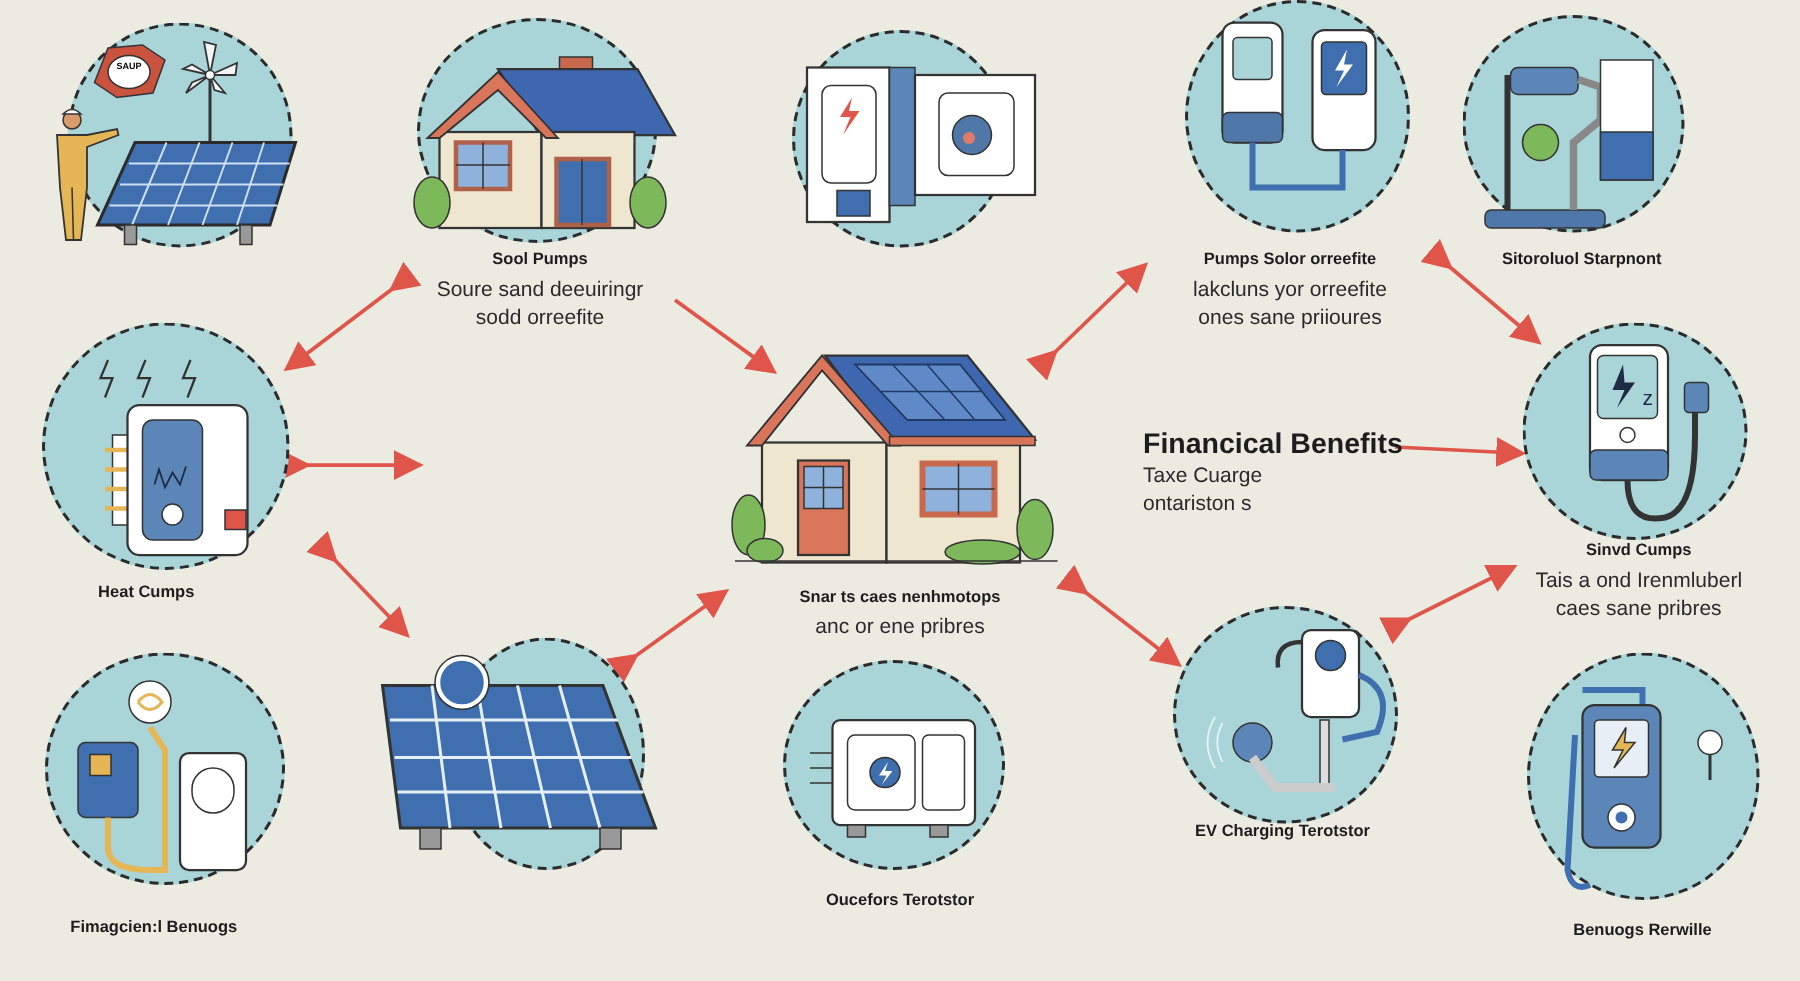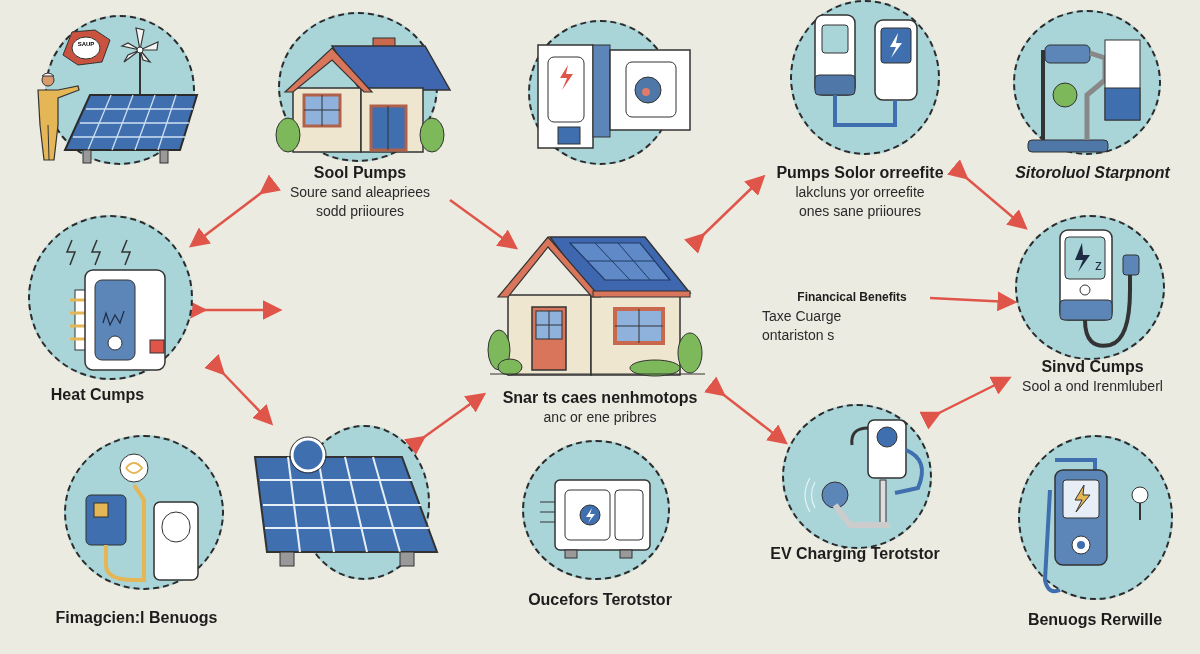--- a/index.html
+++ b/index.html
@@ -1,21 +1,21 @@
 <!DOCTYPE html>
 <html><head>
 <meta charset="utf-8">
 <style>
   html,body{margin:0;padding:0;}
   body{width:1200px;height:654px;background:#ecebe1;position:relative;overflow:hidden;font-family:"Liberation Sans",sans-serif;color:#1d1d1d;}
   .node{position:absolute;}
   .circle{position:absolute;border-radius:50%;background:#a9d4d8;border:2px dashed #2b2b2b;box-sizing:border-box;}
   .illus{position:absolute;}
   .label{position:absolute;text-align:center;white-space:nowrap;}
-  .title{font-weight:bold;font-size:16px;line-height:20px;}
+  .title{font-weight:bold;font-size:11px;line-height:20px;}
   .sub{font-size:14px;line-height:19px;color:#2a2a2a;}
   svg{overflow:visible;}
   #arrows{position:absolute;left:0;top:0;width:1200px;height:654px;pointer-events:none;}
 </style>
 </head>
 <body>
 
 <svg id="arrows" viewBox="0 0 1200 654">
   <defs>
     <marker id="ah" markerWidth="8" markerHeight="8" refX="5" refY="4" orient="auto">
@@ -87,22 +87,22 @@
     <rect x="44" y="95" width="36" height="31" fill="#8fb2dd" stroke="#b0614a" stroke-width="3"></rect>
     <line x1="62" y1="95" x2="62" y2="126" stroke="#333"></line>
     <line x1="44" y1="110" x2="80" y2="110" stroke="#333"></line>
     <rect x="111" y="106" width="35" height="44" fill="#3f6fae" stroke="#b0614a" stroke-width="3"></rect>
     <line x1="128" y1="106" x2="128" y2="150" stroke="#333"></line>
     <ellipse cx="28" cy="135" rx="12" ry="17" fill="#7db85a" stroke="#333"></ellipse>
     <ellipse cx="172" cy="135" rx="12" ry="17" fill="#7db85a" stroke="#333"></ellipse>
   </svg>
   <div class="label" style="left:0;top:163px;width:200px;">
     <div class="title">Sool Pumps</div>
-    <div class="sub">Soure sand aleapriees</div>
-    <div class="sub">sodd priioures</div>
+    <div class="sub">Soure sand deeuiringr</div>
+    <div class="sub">sodd orreefite</div>
   </div>
 </div>
 
 <div class="node" style="left:510px;top:20px;width:190px;height:170px;">
   <div class="circle" style="left:18px;top:0;width:145px;height:145px;"></div>
   <svg class="illus" width="190" height="170" viewBox="0 0 190 170">
     <rect x="28" y="25" width="55" height="103" fill="#fff" stroke="#333" stroke-width="1.5"></rect>
     <rect x="83" y="25" width="17" height="92" fill="#5c86b8" stroke="#333"></rect>
     <rect x="100" y="30" width="80" height="80" fill="#fff" stroke="#333" stroke-width="1.5"></rect>
     <rect x="116" y="42" width="50" height="55" rx="6" fill="#fff" stroke="#333"></rect>
@@ -125,21 +125,21 @@
     <path d="M138,33 L130,47 L136,47 L131,58 L142,43 L136,43 Z" fill="#fff"></path>
     <path d="M75,95 L75,125 L135,125 L135,100" fill="none" stroke="#3f6fae" stroke-width="4"></path>
   </svg>
   <div class="label" style="left:0;top:163px;width:200px;">
     <div class="title">Pumps Solor orreefite</div>
     <div class="sub">lakcluns yor orreefite</div>
     <div class="sub">ones sane priioures</div>
   </div>
 </div>
 
-<div class="node" style="left:995px;top:0;width:205px;height:190px;font-style:italic;">
+<div class="node" style="left:957px;top:0;width:205px;height:190px;">
   <div class="circle" style="left:18px;top:10px;width:148px;height:145px;"></div>
   <svg class="illus" width="205" height="160" viewBox="0 0 205 160">
     <rect x="33" y="140" width="80" height="12" rx="4" fill="#4f78a8" stroke="#333"></rect>
     <line x1="48" y1="50" x2="48" y2="140" stroke="#333" stroke-width="4"></line>
     <rect x="50" y="45" width="45" height="18" rx="5" fill="#5c86b8" stroke="#333"></rect>
     <path d="M95,53 L110,58 L110,80 L92,95 L92,140" fill="none" stroke="#888" stroke-width="5"></path>
     <rect x="110" y="40" width="35" height="80" fill="#fff" stroke="#333"></rect>
     <rect x="110" y="88" width="35" height="32" fill="#3f6fae" stroke="#333"></rect>
     <circle cx="70" cy="95" r="12" fill="#7db85a" stroke="#333"></circle>
   </svg>
@@ -202,44 +202,45 @@
     <ellipse cx="210" cy="128" rx="12" ry="20" fill="#7db85a" stroke="#333"></ellipse>
     <line x1="10" y1="149" x2="225" y2="149" stroke="#333"></line>
   </svg>
   <div class="label" style="left:0;top:163px;width:240px;">
     <div class="title">Snar ts caes nenhmotops</div>
     <div class="sub">anc or ene pribres</div>
   </div>
 </div>
 
 <div class="node" style="left:762px;top:287px;width:180px;height:60px;">
-  <div class="title" style="font-size:12px;text-align:center;">Financical Benefits</div>
+  <div class="title" style="font-size:19px;">Financical Benefits</div>
   <div class="sub">Taxe Cuarge</div>
   <div class="sub">ontariston s</div>
 </div>
 
 <div class="node" style="left:1005px;top:210px;width:195px;height:210px;">
   <div class="circle" style="left:10px;top:5px;width:150px;height:145px;"></div>
   <svg class="illus" width="195" height="160" viewBox="0 0 195 160">
     <rect x="55" y="20" width="52" height="90" rx="8" fill="#fff" stroke="#333" stroke-width="1.5"></rect>
     <rect x="60" y="27" width="40" height="42" rx="4" fill="#a9d4d8" stroke="#333"></rect>
     <path d="M77,33 L70,50 L78,50 L73,62 L85,45 L78,45 Z" fill="#1f2a44"></path>
     <text x="90" y="60" font-size="14" font-family="Liberation Sans, sans-serif" fill="#1f2a44">z</text>
     <circle cx="80" cy="80" r="5" fill="#fff" stroke="#333"></circle>
     <rect x="55" y="90" width="52" height="20" rx="4" fill="#5c86b8" stroke="#333"></rect>
     <path d="M80,110 Q80,140 105,135 Q125,130 125,80 L125,65" fill="none" stroke="#333" stroke-width="4"></path>
     <rect x="118" y="45" width="16" height="20" rx="3" fill="#5c86b8" stroke="#333"></rect>
   </svg>
   <div class="label" style="left:0;top:147px;width:175px;">
     <div class="title">Sinvd Cumps</div>
-    <div class="sub">Sool a ond Irenmluberl</div>
-  </div>
-</div>
-
-<div class="node" style="left:0;top:430px;width:210px;height:210px;margin-left:34px;">
+    <div class="sub">Tais a ond Irenmluberl</div>
+    <div class="sub">caes sane pribres</div>
+  </div>
+</div>
+
+<div class="node" style="left:0;top:430px;width:210px;height:210px;">
   <div class="circle" style="left:30px;top:5px;width:160px;height:155px;"></div>
   <svg class="illus" width="210" height="170" viewBox="0 0 210 170">
     <circle cx="100" cy="38" r="14" fill="#fff" stroke="#333"></circle>
     <path d="M92,38 Q100,28 108,38 Q100,48 92,38" fill="none" stroke="#e4b655" stroke-width="2"></path>
     <rect x="52" y="65" width="40" height="50" rx="5" fill="#3f6fae" stroke="#333"></rect>
     <rect x="60" y="73" width="14" height="14" fill="#e4b655" stroke="#333"></rect>
     <rect x="120" y="72" width="44" height="78" rx="6" fill="#fff" stroke="#333" stroke-width="1.5"></rect>
     <rect x="128" y="82" width="28" height="30" rx="14" fill="#fff" stroke="#333"></rect>
     <path d="M72,115 L72,135 Q72,150 100,150 L110,150 L110,70 L100,55" fill="none" stroke="#e4b655" stroke-width="4"></path>
   </svg>

